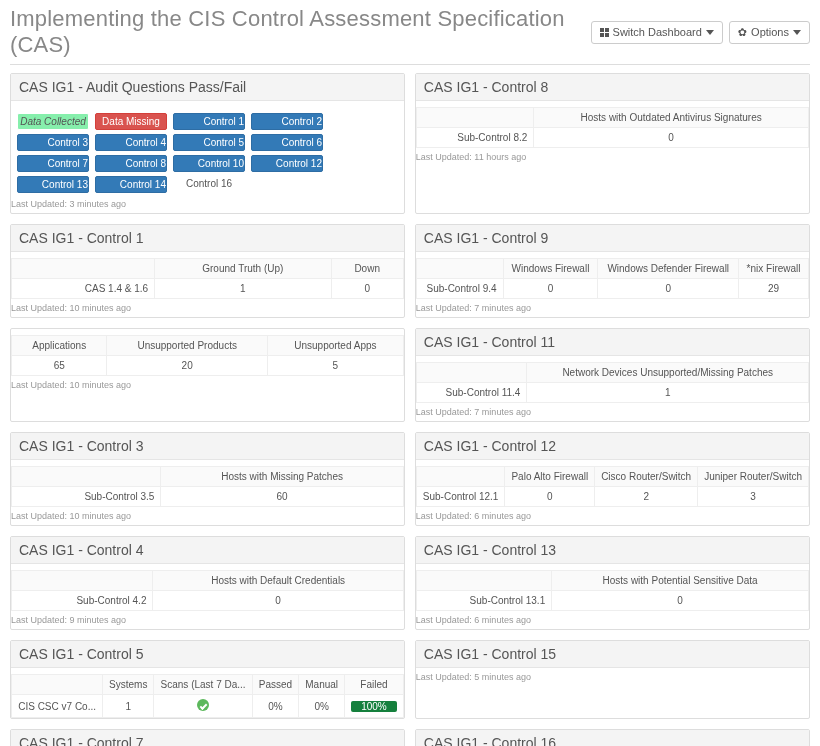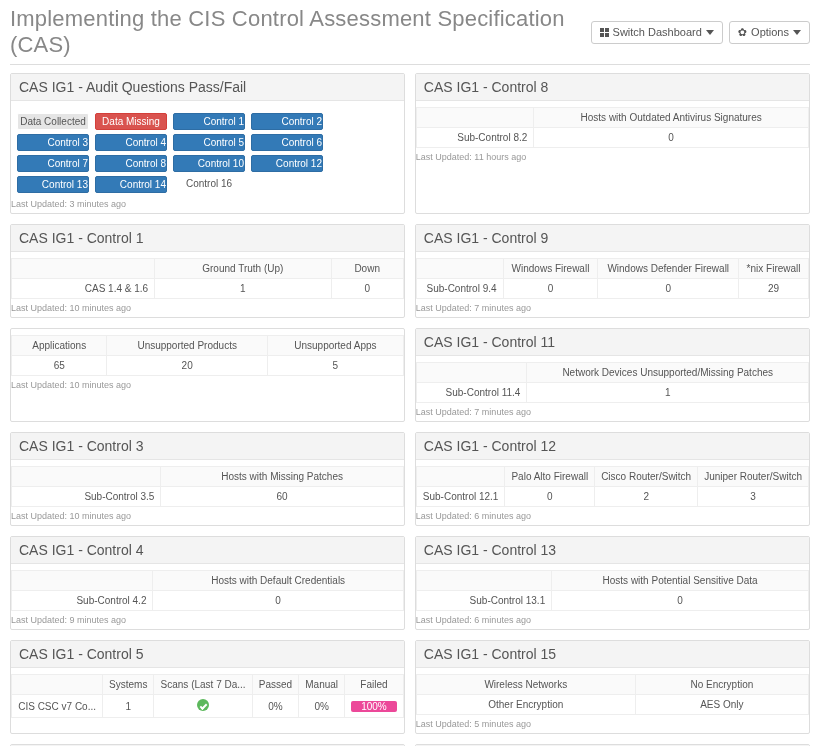--- a/index.html
+++ b/index.html
@@ -93,21 +93,21 @@
   .chip {
     flex: 0 0 auto;
     width: 72px;
     text-align:center;
     font-size: 10px;
     padding: 2px 0;
     border-radius: 2px;
     border:1px solid transparent;
     cursor:pointer;
   }
-  .chip.plain { background:#e5e5e5; color:#555; border-color:#fff; cursor:default;}
+  .chip.plain { background:#86efac; color:#555; border-color:#fff; cursor:default;font-style:italic;}
   .chip.blue  { background:#337ab7; color:#fff; border-color:#2e6da4;text-align:right;}
   .chip.red   { background:#d9534f; color:#fff; border-color:#d43f3a;}
   .chip.white { background:#fff; color:#555; border:none; cursor:default;}
 
   table.data {
     width: 100%;
     border-collapse: collapse;
     font-size: 10px;
   }
   table.data th, table.data td {
@@ -117,21 +117,21 @@
     color:#555;
     font-weight: 400;
     overflow: hidden;
     text-overflow: ellipsis;
     white-space: nowrap;
   }
   table.data th { background:#fafafa; font-weight:400; }
   table.data td.rowhdr { text-align:right; }
   .pill-red {
     display:inline-block;
-    background:#ec4899;
+    background:#15803d;
     color:#fff;
     border-radius:2px;
     padding:0 10px;
     font-size:10px;
     min-width: 40px;
     text-align: center;
   }
   .check {
     display:inline-block;
     width:12px;height:12px;border-radius:50%;
@@ -410,36 +410,20 @@
                 <td>0%</td>
                 <td>0%</td>
                 <td><span class="pill-red">100%</span></td>
               </tr>
             </tbody>
           </table>
         </div>
       </div>
       <div class="panel">
         <div class="panel-header">CAS IG1 - Control 15</div>
-        <div class="panel-body">
-          <table class="data">
-            <thead>
-              <tr>
-                <th>Wireless Networks</th>
-                <th>No Encryption</th>
-              </tr>
-            </thead>
-            <tbody>
-              <tr>
-                <td>Other Encryption</td>
-                <td>AES Only</td>
-              </tr>
-            </tbody>
-          </table>
-        </div>
         <div class="panel-footer">Last Updated: 5 minutes ago</div>
       </div>
       <div class="panel">
         <div class="panel-header">CAS IG1 - Control 7</div>
       </div>
       <div class="panel">
         <div class="panel-header">CAS IG1 - Control 16</div>
       </div>
     </div>
 </div>

